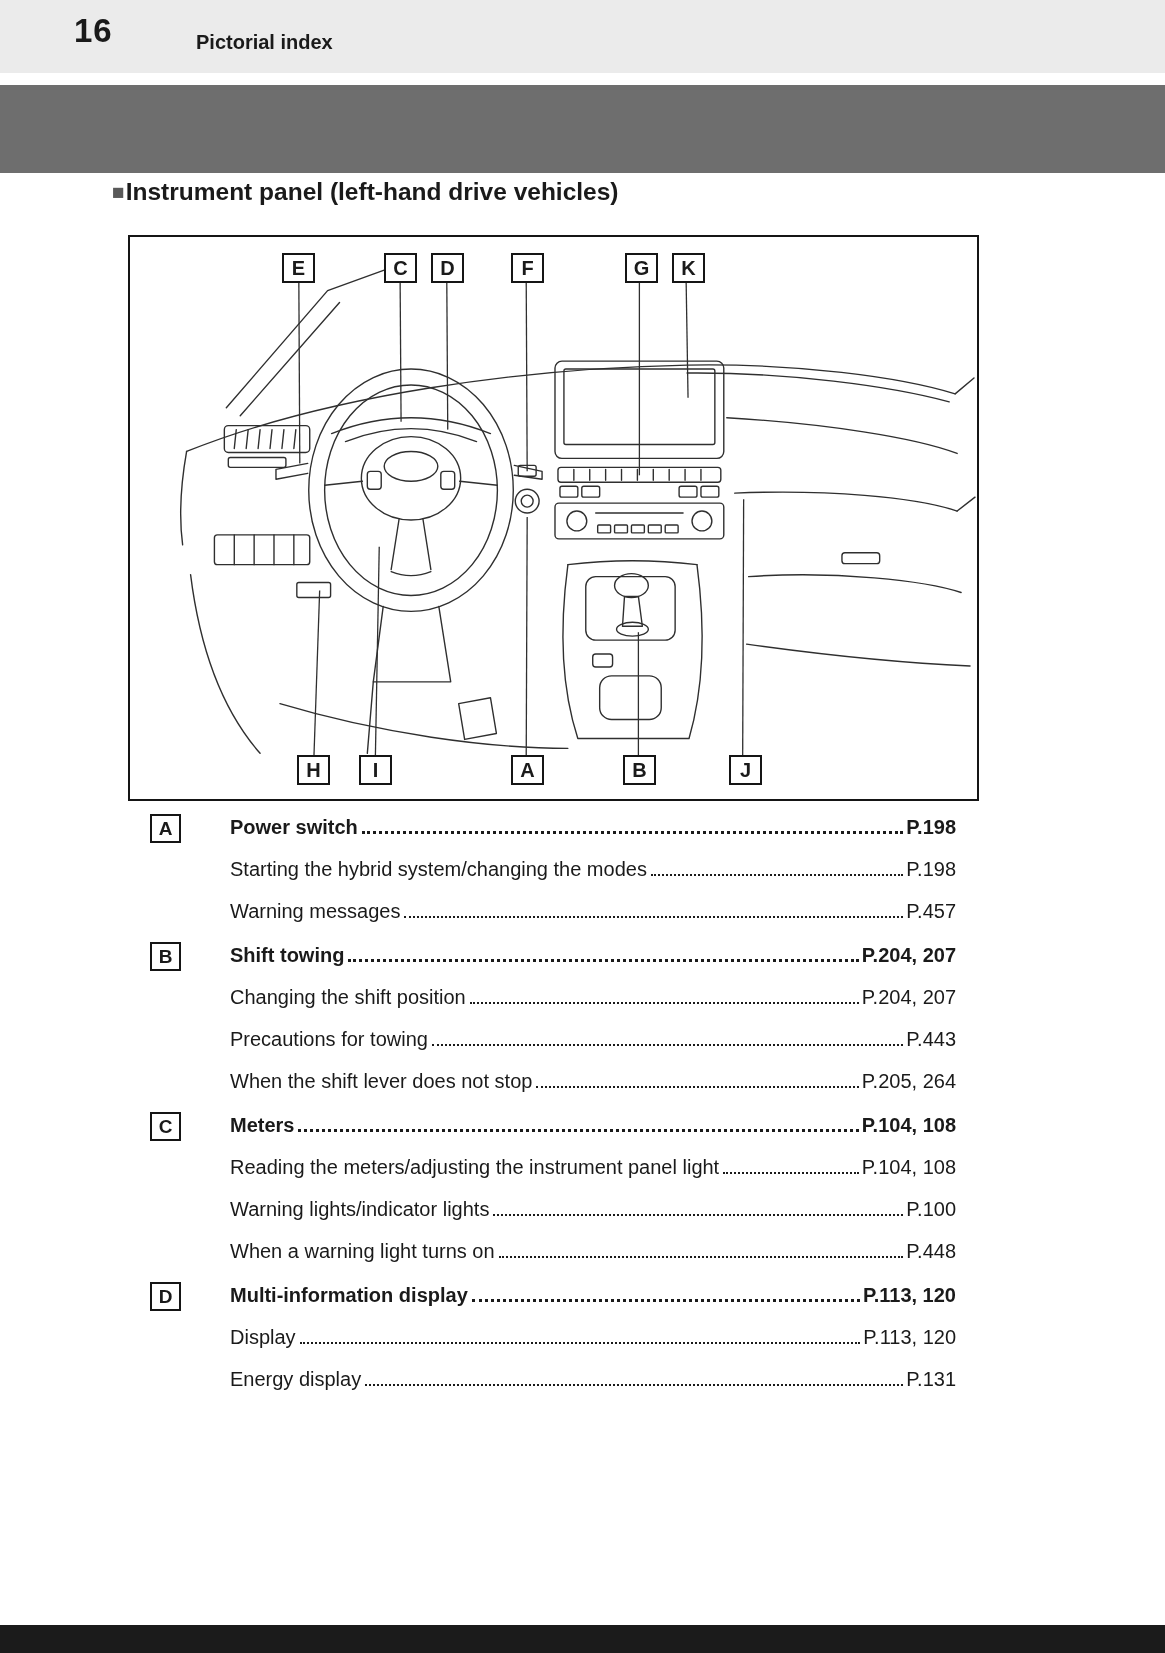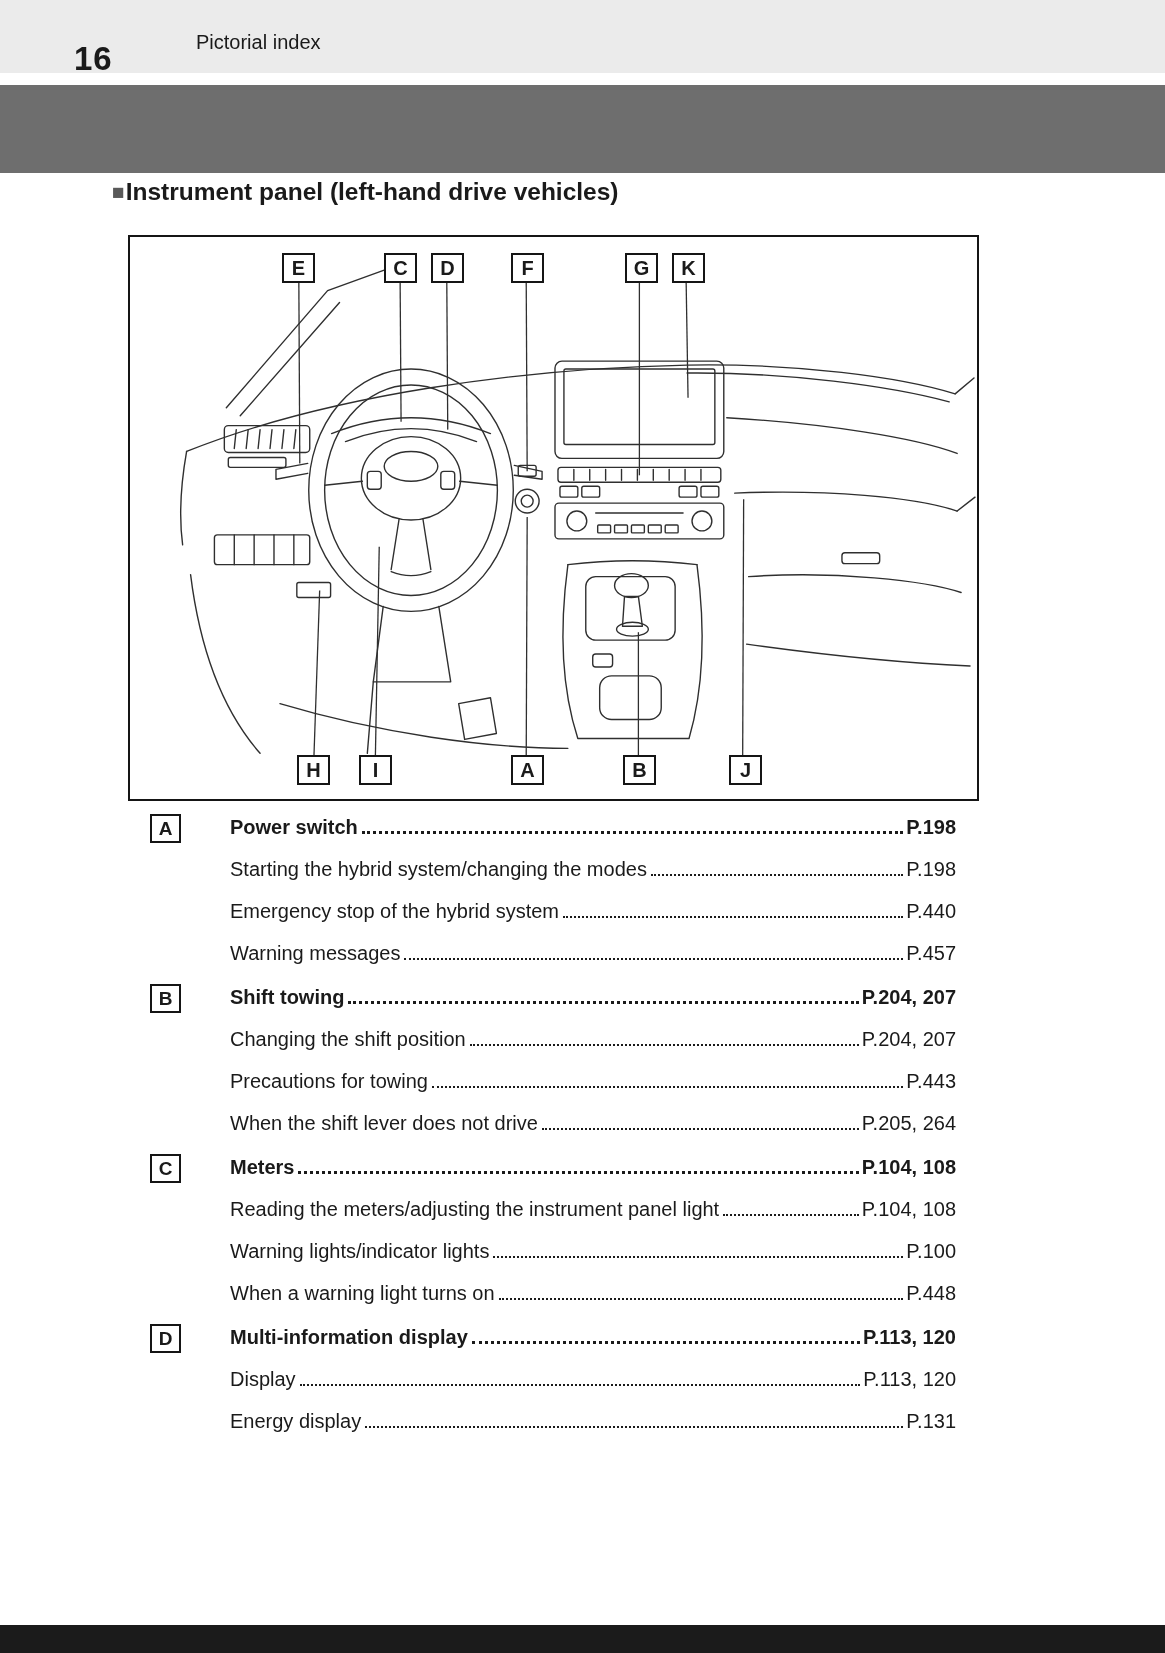--- a/index.html
+++ b/index.html
@@ -4,22 +4,22 @@
 <title>Pictorial index</title>
 <style>
   html,body { margin:0; padding:0; background:#ffffff; }
   .page {
     position:relative; width:1165px; height:1653px; background:#ffffff;
     font-family:"Liberation Sans", sans-serif; color:#1a1a1a; overflow:hidden;
   }
 
   
   .topbar { position:absolute; top:0; left:0; width:100%; height:73px; background:#ebebeb; }
-  .page-num { position:absolute; left:74px; top:12px; font-size:33px; font-weight:bold; letter-spacing:1px;margin-top:28px; }
-  .header-title { position:absolute; left:196px; top:31px; font-size:20px; font-weight:normal; }
+  .page-num { position:absolute; left:74px; top:12px; font-size:33px; font-weight:bold; letter-spacing:1px; }
+  .header-title { position:absolute; left:196px; top:31px; font-size:20px; font-weight:bold; }
 
   
   .band { position:absolute; top:85px; left:0; width:100%; height:88px; background:#6e6e6e; }
 
   
   .section-title { position:absolute; top:178px; left:112px; margin:0; font-size:24.5px; font-weight:bold; display:flex; align-items:center; }
   .section-title .marker { font-size:21px; color:#595959; margin-right:1px; }
 
   
   .figure { position:absolute; left:128px; top:235px; width:851px; height:566px; border:2px solid #151515; box-sizing:border-box; background:#fff; }
@@ -211,25 +211,20 @@
       <span class="label">Power switch</span>
       <span class="leader"></span>
       <span class="pages">P.198</span>
     </div>
     <div class="row sub">
       <span class="label">Starting the hybrid system/changing the modes</span>
       <span class="leader"></span>
       <span class="pages">P.198</span>
     </div>
     <div class="row sub">
-      <span class="label">Emergency stop of the hybrid system</span>
-      <span class="leader"></span>
-      <span class="pages">P.440</span>
-    </div>
-    <div class="row sub">
       <span class="label">Warning messages</span>
       <span class="leader"></span>
       <span class="pages">P.457</span>
     </div>
 
     <div class="row head">
       <span class="letterbox">
           <span>B</span>
         </span>
       <span class="label">Shift towing</span>
@@ -240,21 +235,21 @@
       <span class="label">Changing the shift position</span>
       <span class="leader"></span>
       <span class="pages">P.204, 207</span>
     </div>
     <div class="row sub">
       <span class="label">Precautions for towing</span>
       <span class="leader"></span>
       <span class="pages">P.443</span>
     </div>
     <div class="row sub">
-      <span class="label">When the shift lever does not drive</span>
+      <span class="label">When the shift lever does not stop</span>
       <span class="leader"></span>
       <span class="pages">P.205, 264</span>
     </div>
 
     <div class="row head">
       <span class="letterbox">
           <span>C</span>
         </span>
       <span class="label">Meters</span>
       <span class="leader"></span>

